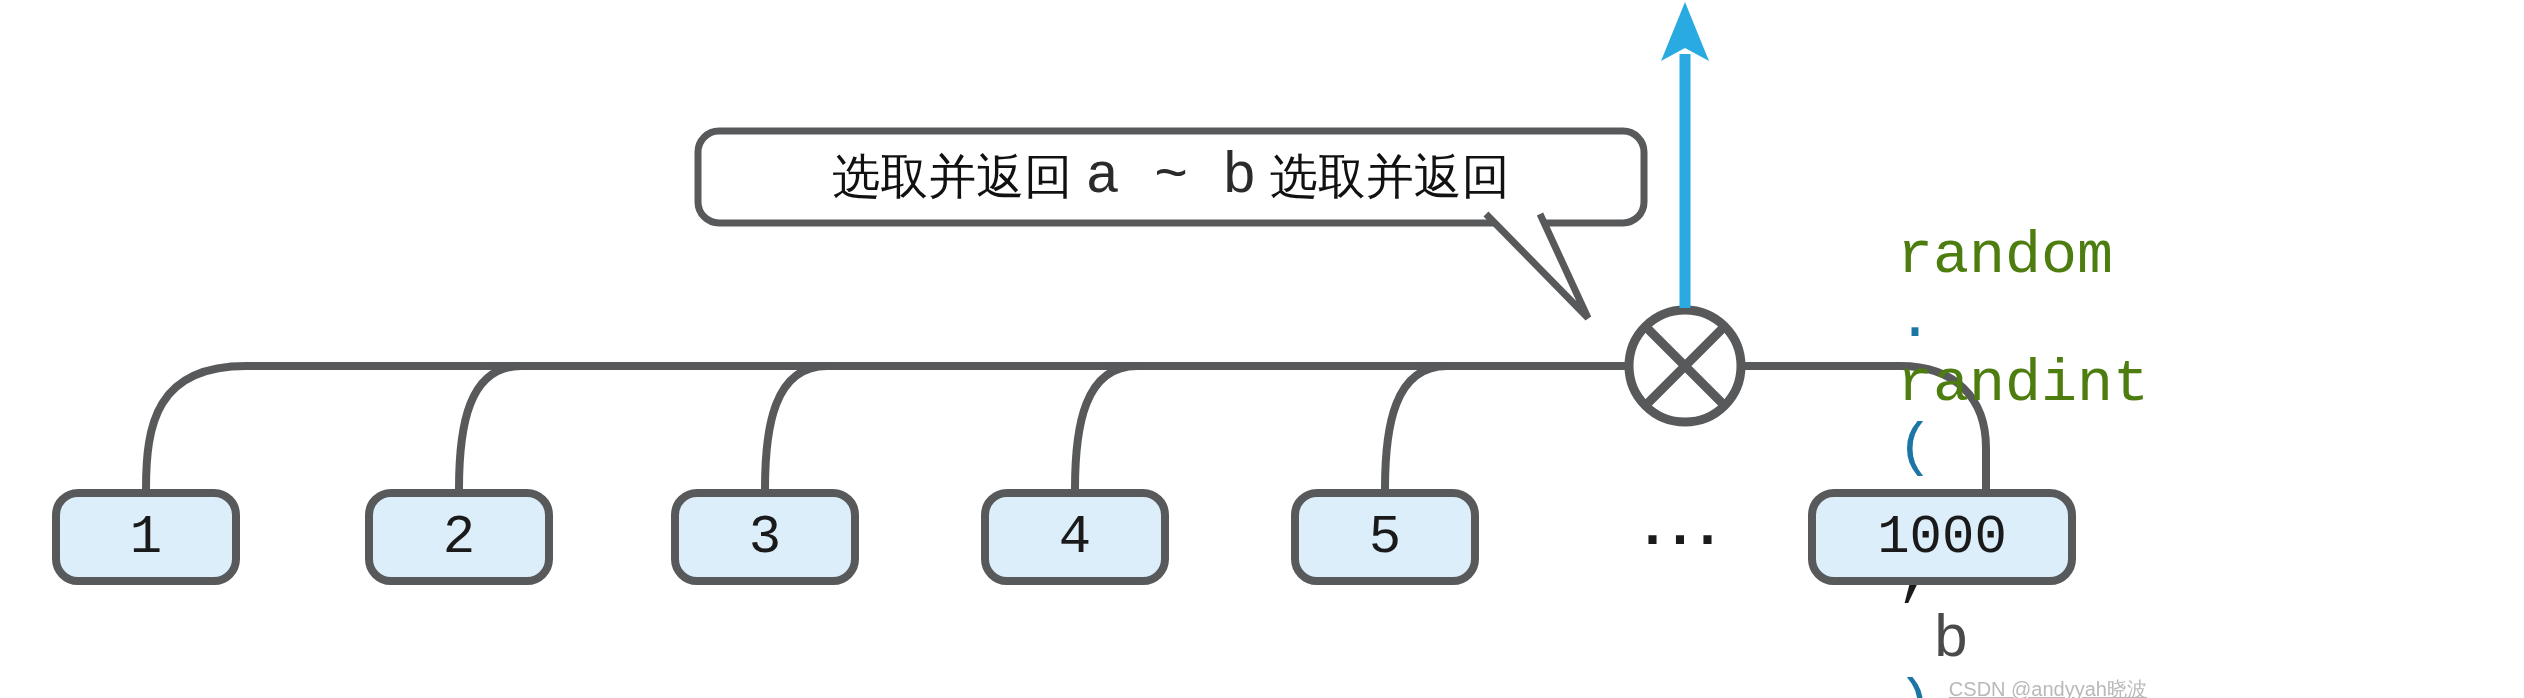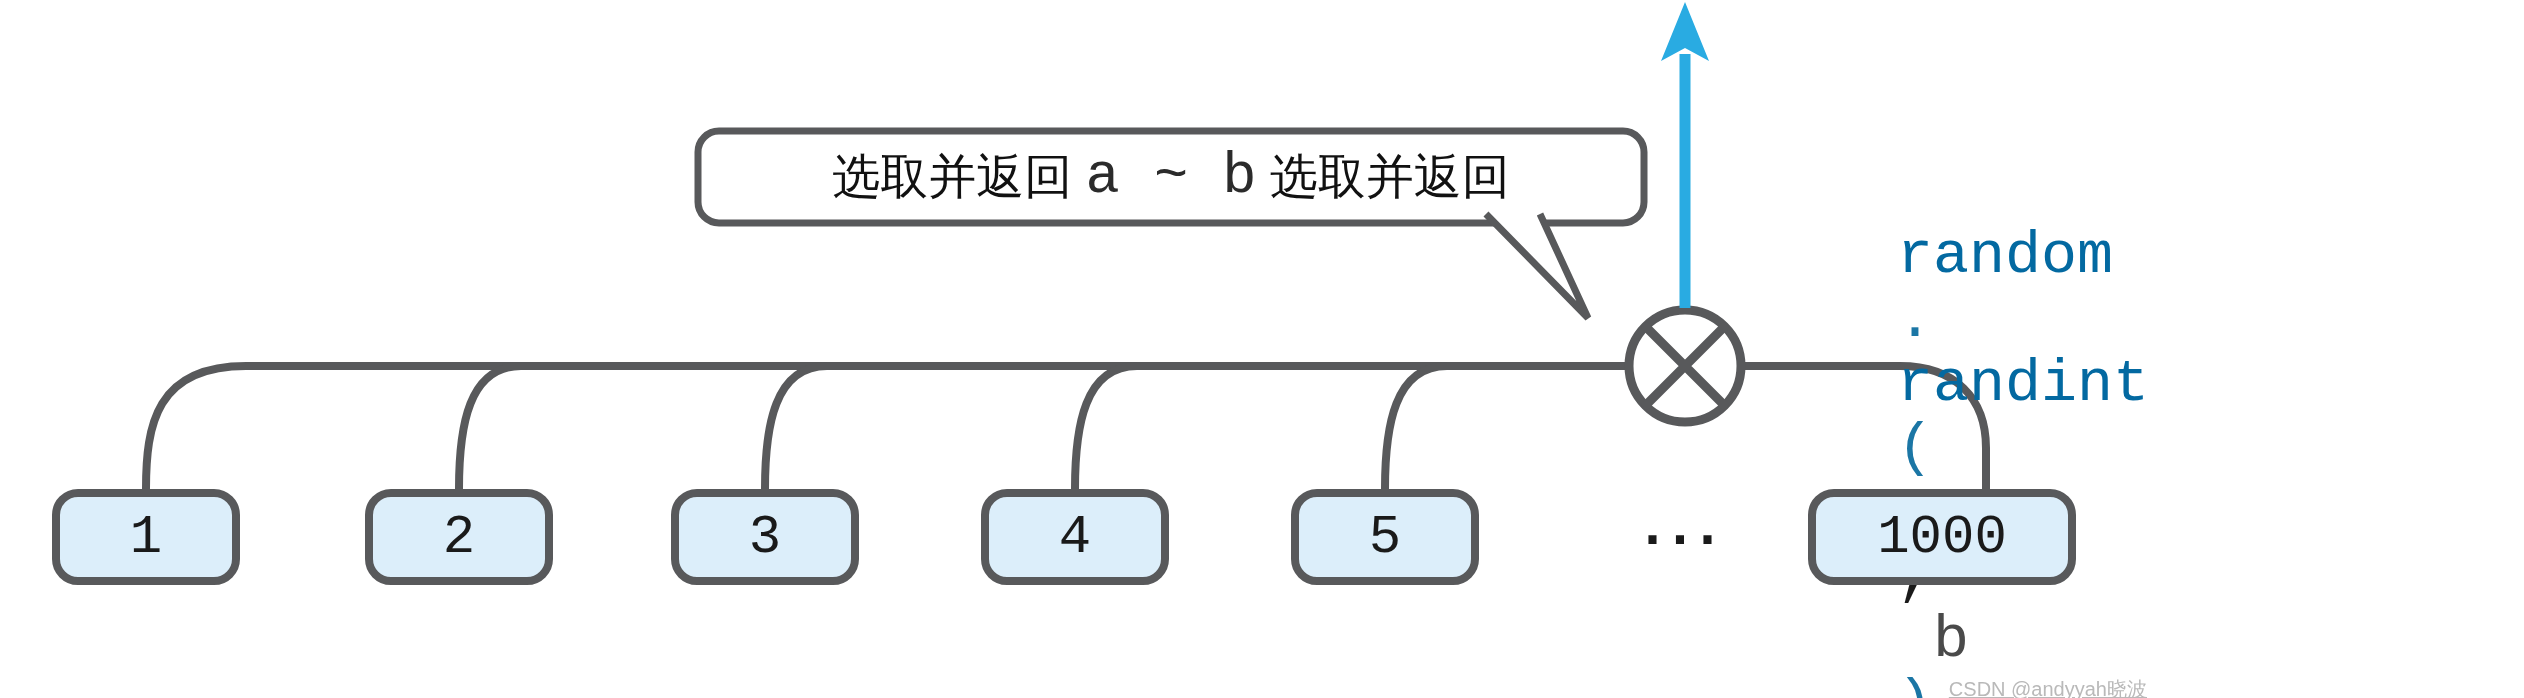--- a/index.html
+++ b/index.html
@@ -30,21 +30,21 @@
   }
   #bubble-text .mono{
     font-family:"Liberation Mono","DejaVu Sans Mono",monospace;
     font-size:57px;color:#2b2b2b;
   }
   #code-line{
     position:absolute;left:1753px;top:160px;height:64px;line-height:64px;
     font-family:"Liberation Mono","DejaVu Sans Mono",monospace;
     font-size:60px;white-space:pre;
   }
-  .c-dark{color:#0369a1;} .c-teal{color:#1B76A5;} .c-gray{color:#4A4A4A;} .c-black{color:#1A1A1A;}
+  .c-dark{color:#4d7c0f;} .c-teal{color:#1B76A5;} .c-gray{color:#4A4A4A;} .c-black{color:#1A1A1A;}
   .caption{
     position:absolute;top:646px;height:54px;line-height:54px;
     font-size:52px;color:#29ABE2;white-space:pre;
   }
   #caption-min{left:4px;} #caption-max{left:1845px;}
   #watermark{
     position:absolute;right:6px;top:676px;font-size:20px;color:#B9B9B9;text-decoration:underline;
   }
 </style>
 </head>

